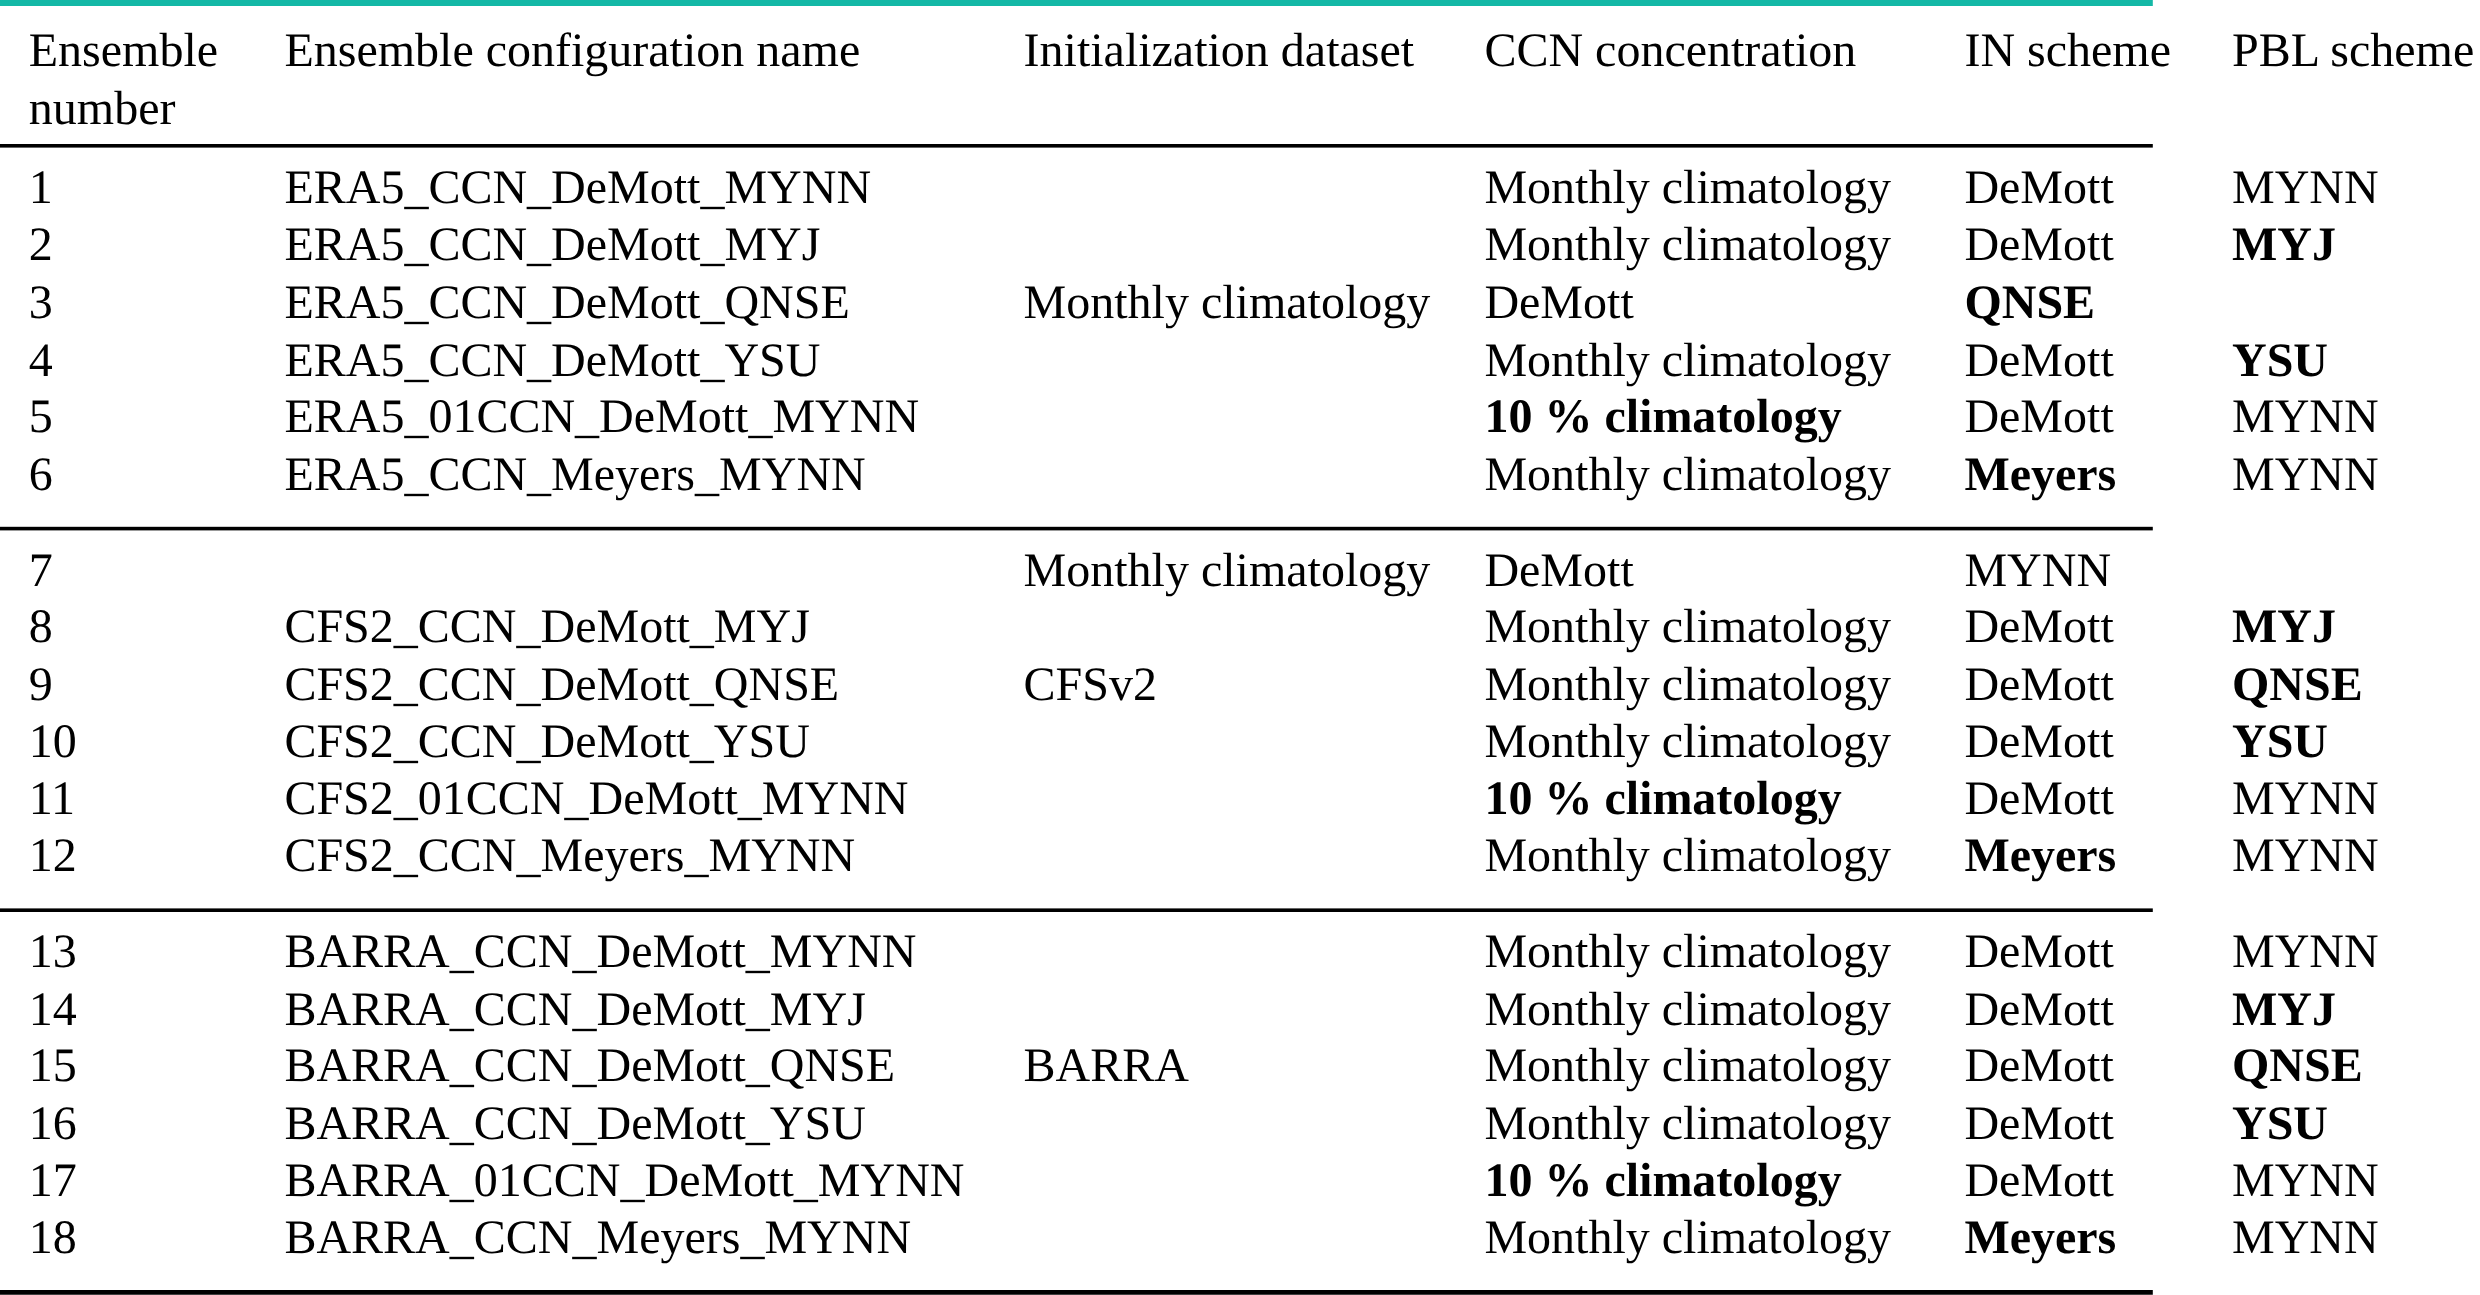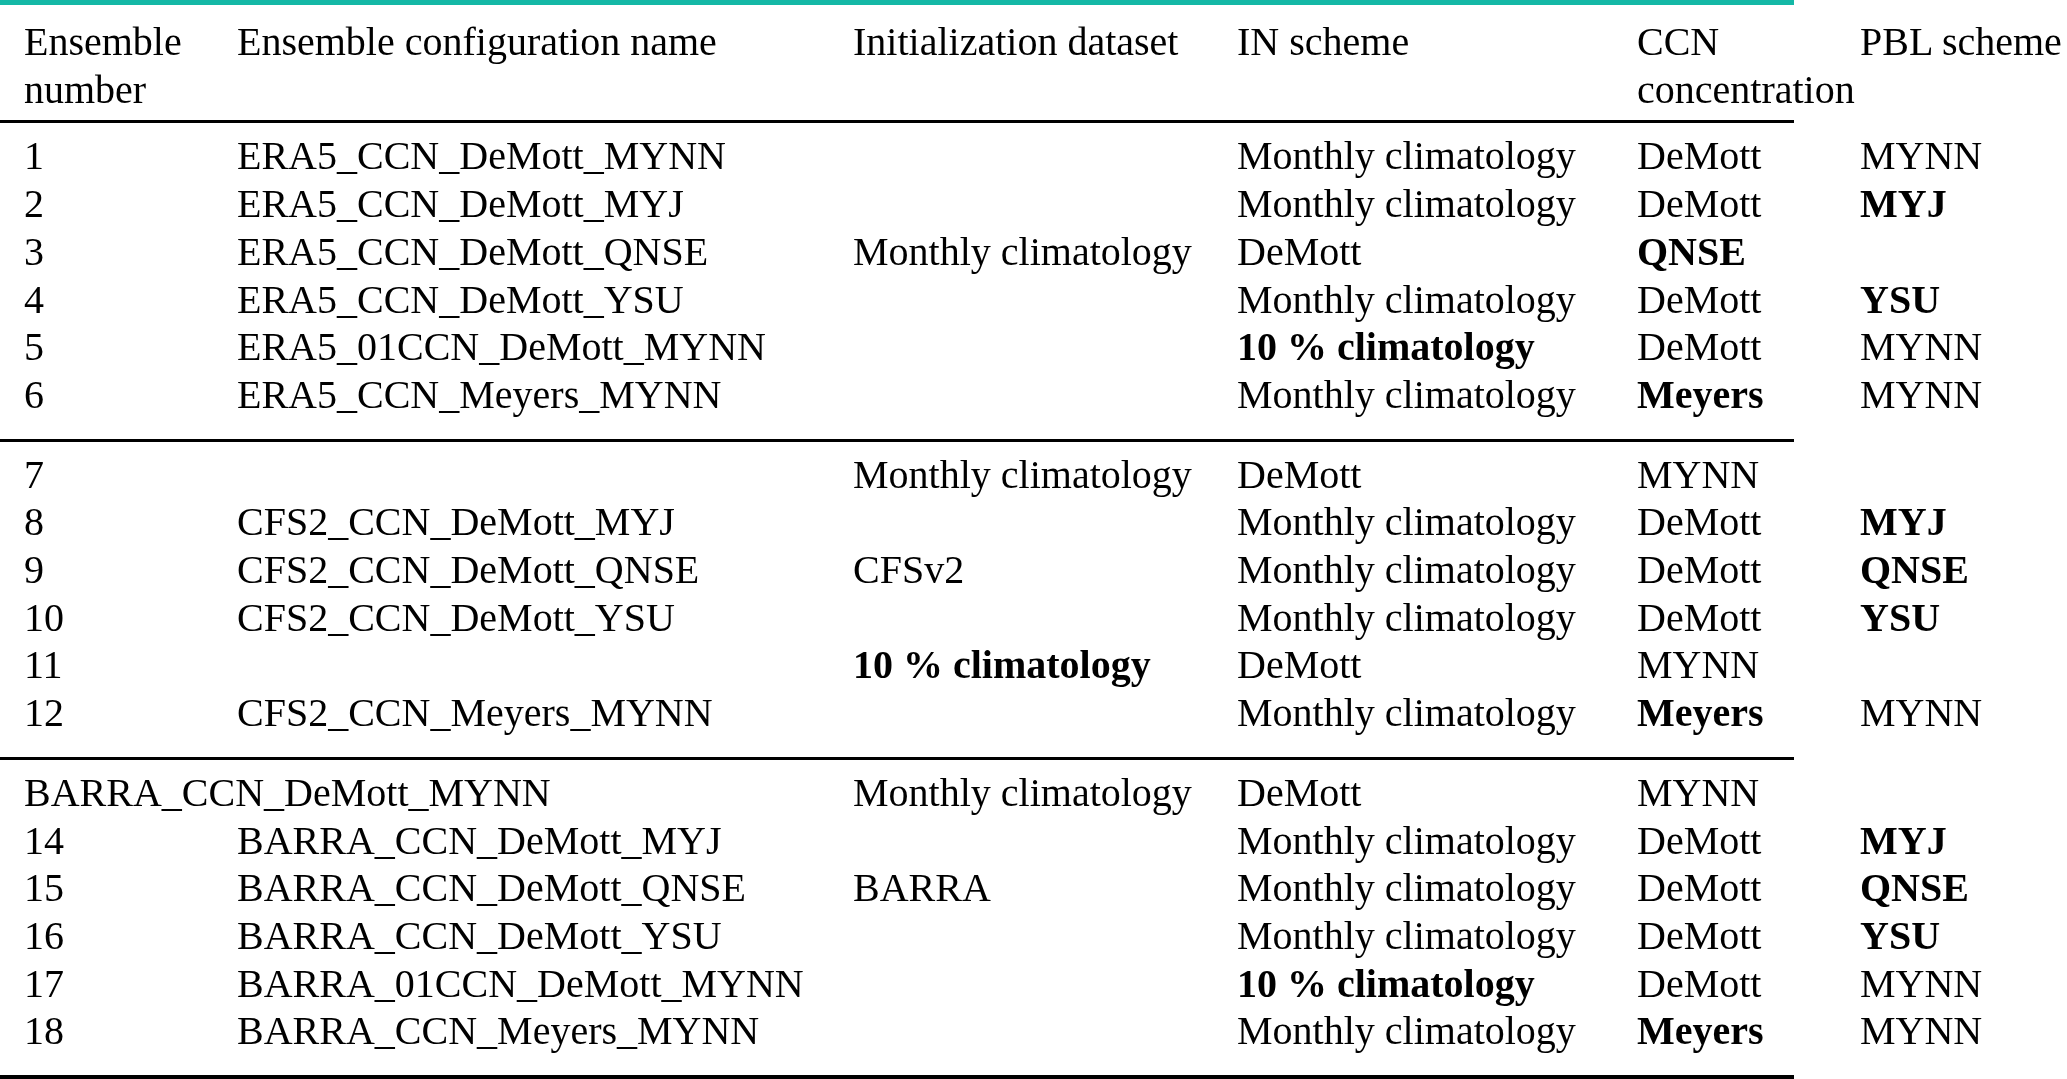--- a/index.html
+++ b/index.html
@@ -52,22 +52,22 @@
   }
 </style>
 </head>
 <body>
 
 <div class="table">
   <div class="row header-row">
     <div>Ensemble number</div>
     <div>Ensemble configuration name</div>
     <div>Initialization dataset</div>
+    <div>CCN concentration</div>
     <div>IN scheme</div>
-    <div>CCN concentration</div>
     <div>PBL scheme</div>
   </div>
   <div id="groups">
       <div class="group">
         <div class="row">
           <div>1</div>
           <div>ERA5_CCN_DeMott_MYNN</div>
           <div></div>
           <div>Monthly climatology</div>
           <div>DeMott</div>
@@ -140,36 +140,38 @@
         <div class="row">
           <div>10</div>
           <div>CFS2_CCN_DeMott_YSU</div>
           <div></div>
           <div>Monthly climatology</div>
           <div>DeMott</div>
           <div class="bold">YSU</div>
         </div>
         <div class="row">
           <div>11</div>
+          <div>CFS2_01CCN_DeMott_MYNN</div>
           <div></div>
           <div class="bold">10 % climatology</div>
           <div>DeMott</div>
           <div>MYNN</div>
         </div>
         <div class="row">
           <div>12</div>
           <div>CFS2_CCN_Meyers_MYNN</div>
           <div></div>
           <div>Monthly climatology</div>
           <div class="bold">Meyers</div>
           <div>MYNN</div>
         </div>
       </div>
       <div class="group">
         <div class="row">
+          <div>13</div>
           <div>BARRA_CCN_DeMott_MYNN</div>
           <div></div>
           <div>Monthly climatology</div>
           <div>DeMott</div>
           <div>MYNN</div>
         </div>
         <div class="row">
           <div>14</div>
           <div>BARRA_CCN_DeMott_MYJ</div>
           <div></div>

